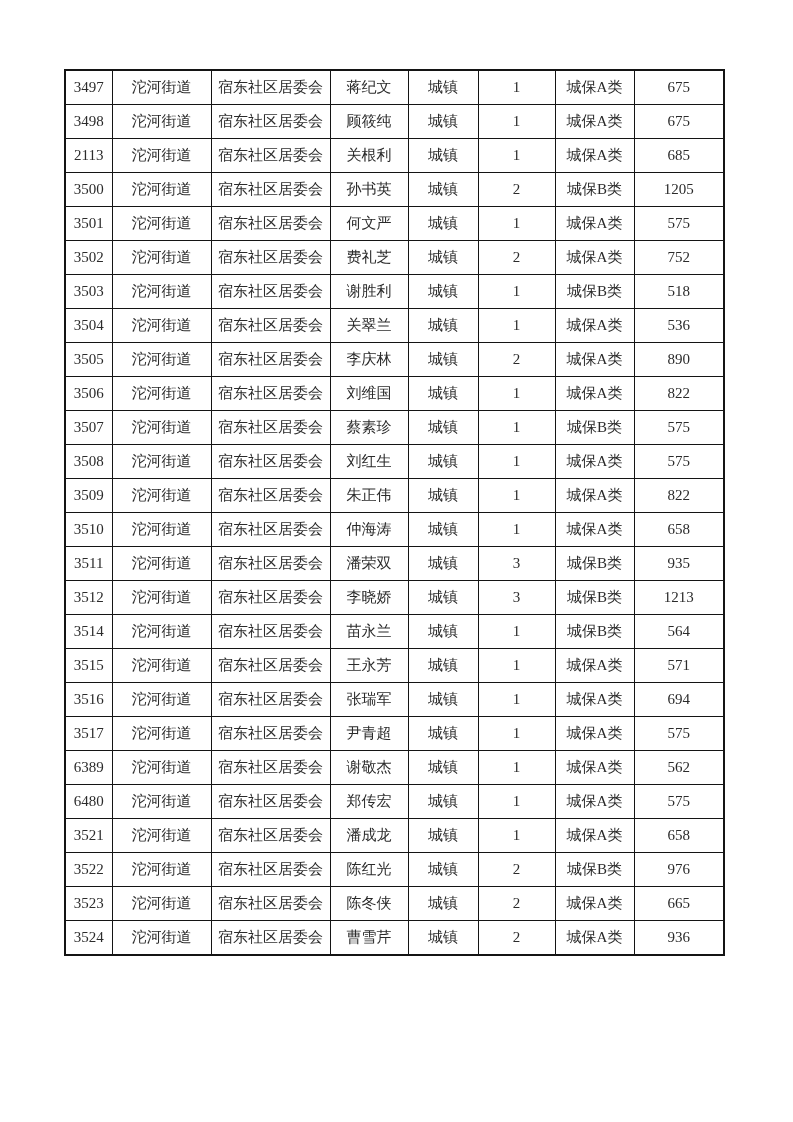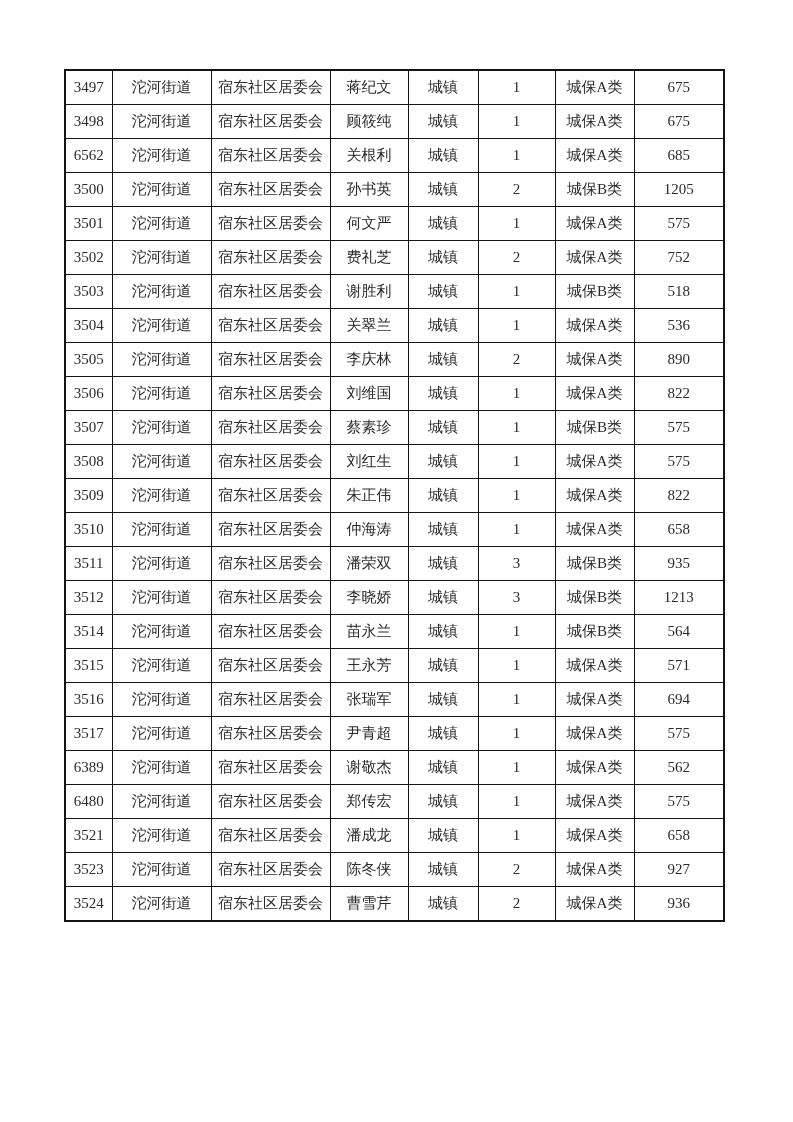--- a/index.html
+++ b/index.html
@@ -78,21 +78,21 @@
           <td>3498</td>
           <td>沱河街道</td>
           <td>宿东社区居委会</td>
           <td>顾筱纯</td>
           <td>城镇</td>
           <td>1</td>
           <td>城保A类</td>
           <td>675</td>
         </tr>
         <tr>
-          <td>6562</td>
+          <td>2113</td>
           <td>沱河街道</td>
           <td>宿东社区居委会</td>
           <td>关根利</td>
           <td>城镇</td>
           <td>1</td>
           <td>城保A类</td>
           <td>685</td>
         </tr>
         <tr>
           <td>3500</td>
@@ -288,28 +288,38 @@
           <td>3521</td>
           <td>沱河街道</td>
           <td>宿东社区居委会</td>
           <td>潘成龙</td>
           <td>城镇</td>
           <td>1</td>
           <td>城保A类</td>
           <td>658</td>
         </tr>
         <tr>
+          <td>3522</td>
+          <td>沱河街道</td>
+          <td>宿东社区居委会</td>
+          <td>陈红光</td>
+          <td>城镇</td>
+          <td>2</td>
+          <td>城保B类</td>
+          <td>976</td>
+        </tr>
+        <tr>
           <td>3523</td>
           <td>沱河街道</td>
           <td>宿东社区居委会</td>
           <td>陈冬侠</td>
           <td>城镇</td>
           <td>2</td>
           <td>城保A类</td>
-          <td>927</td>
+          <td>665</td>
         </tr>
         <tr>
           <td>3524</td>
           <td>沱河街道</td>
           <td>宿东社区居委会</td>
           <td>曹雪芹</td>
           <td>城镇</td>
           <td>2</td>
           <td>城保A类</td>
           <td>936</td>

